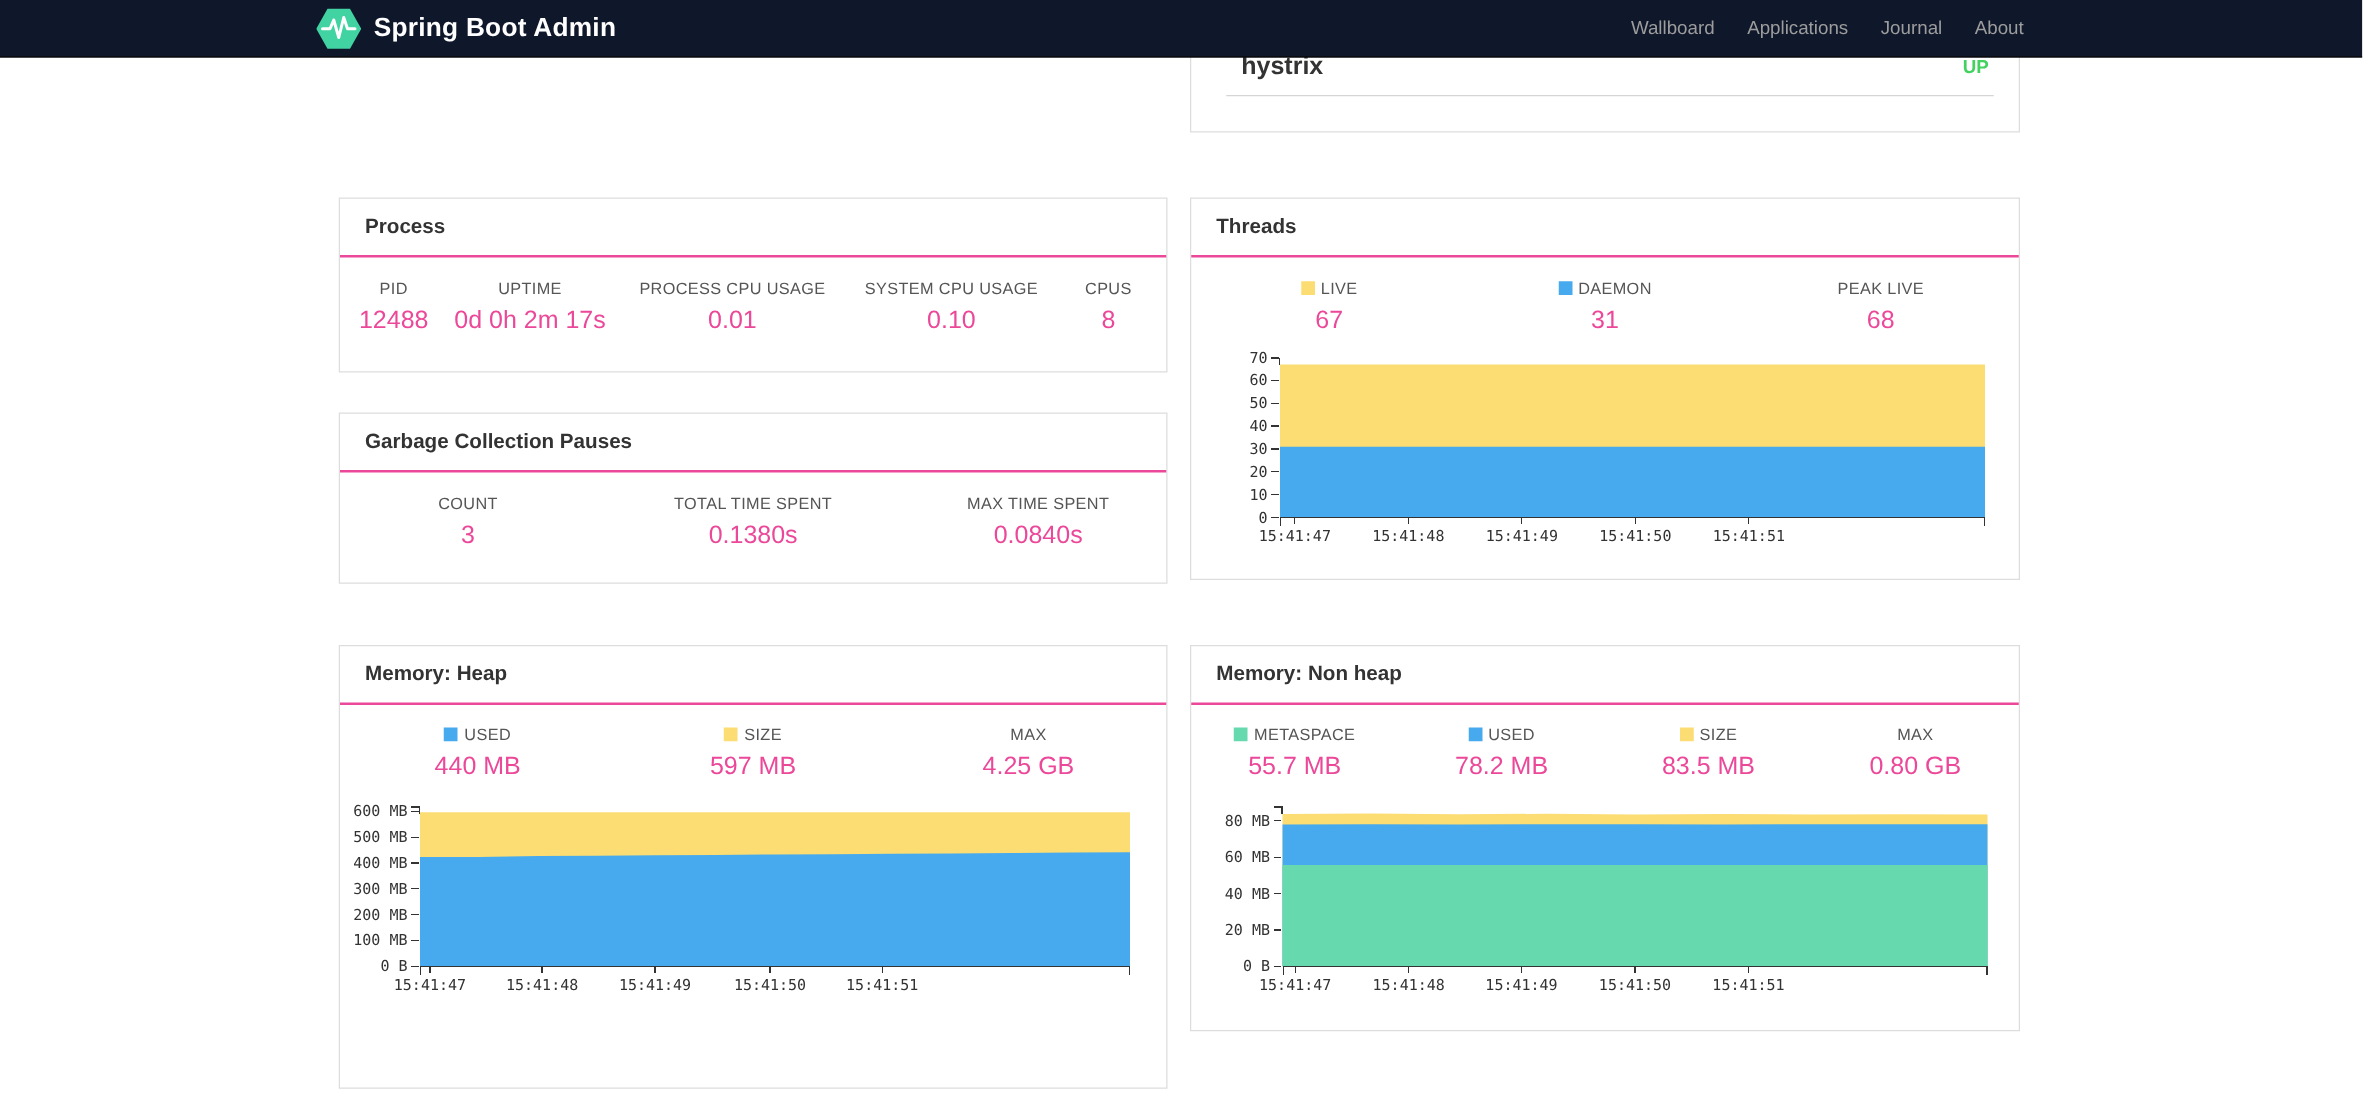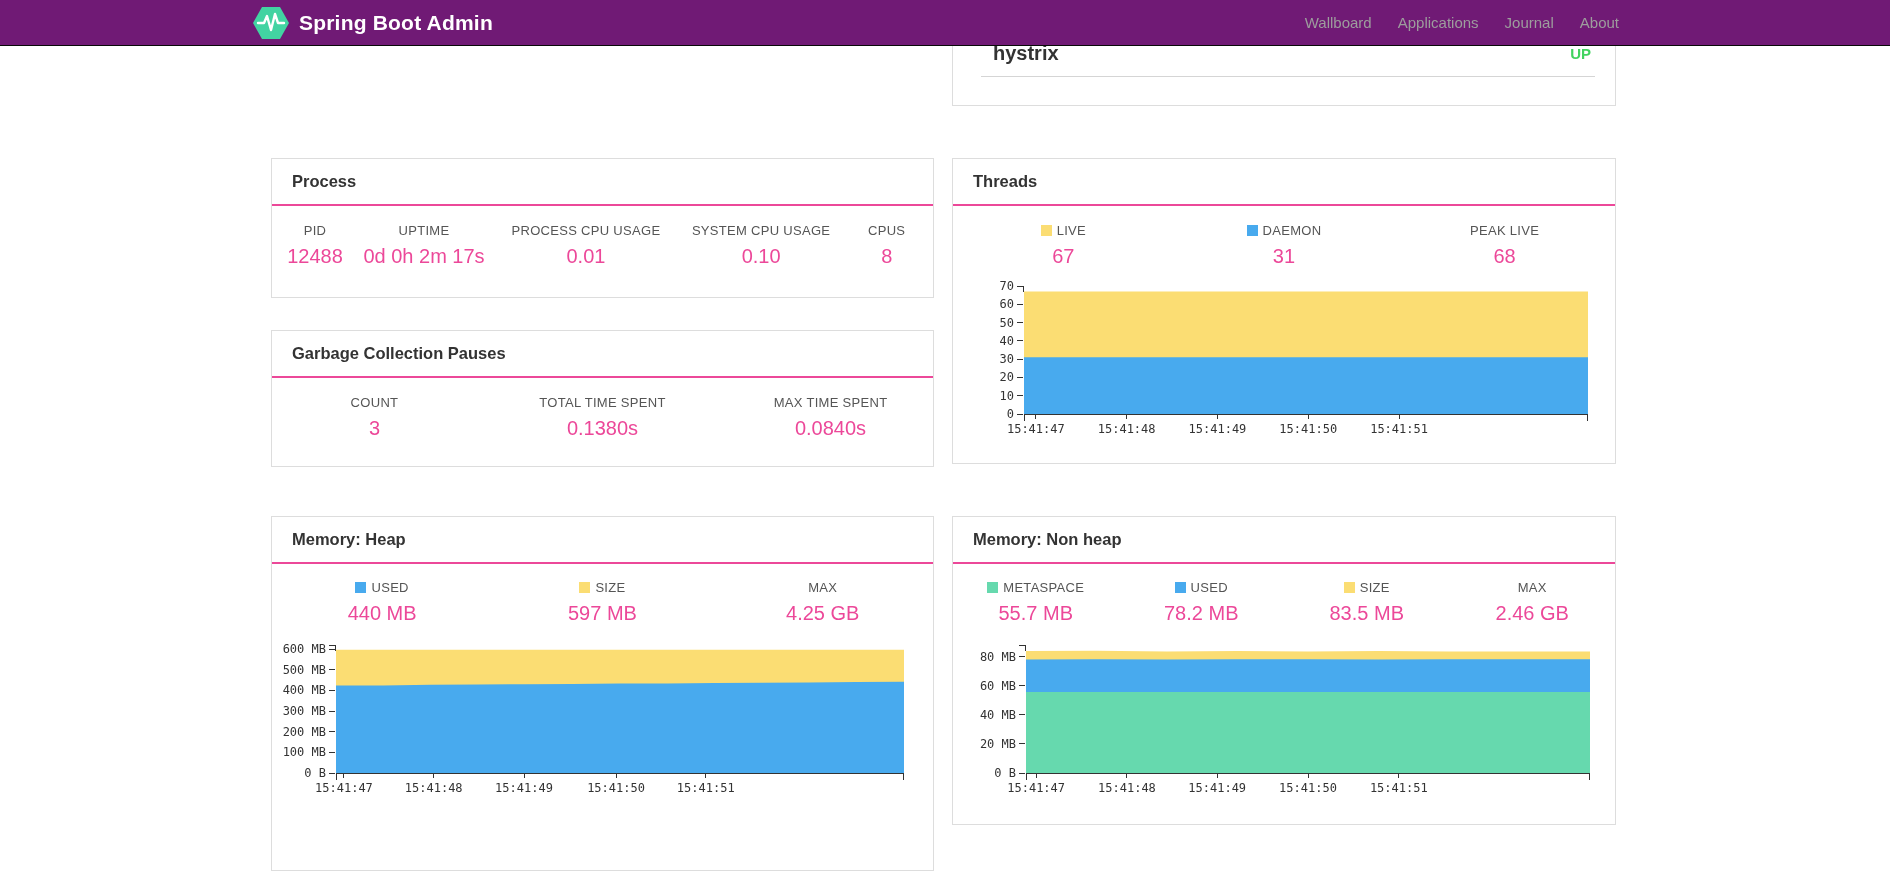--- a/index.html
+++ b/index.html
@@ -1,21 +1,21 @@
 <!DOCTYPE html>
 <html><head>
 <meta charset="utf-8">
 <style>
   * { box-sizing: border-box; margin: 0; padding: 0; }
   html,body { width:1890px; height:892px; background:#fff; font-family:"Liberation Sans", sans-serif; overflow:hidden; }
   #page { position:relative; width:1890px; height:892px; background:#fff; overflow:hidden; }
 
   
   .navbar { position:absolute; left:0; top:0; width:1890px; height:46px;
-            background:#701a75; border-bottom:1px solid #080808; z-index:10;
+            background:#0f172a; border-bottom:1px solid #080808; z-index:10;
             display:flex; align-items:center; }
   .brand { display:flex; align-items:center; margin-left:253px; cursor:pointer; }
   .brand svg { display:block; }
   .brand-title { color:#ffffff; font-size:21px; font-weight:bold; margin-left:10px; letter-spacing:0.2px; }
   .nav-items { margin-left:auto; padding-right:258px; display:flex; list-style:none; }
   .nav-items li { color:#9d9d9d; font-size:15px; padding:0 13px; cursor:pointer; }
 
   
   .card { position:absolute; background:#fff; border:1px solid #ddd; }
   .card-title { padding:13px 20px; font-size:16.5px; font-weight:bold; color:#333;
@@ -279,21 +279,21 @@
         <div class="stat-label">
           <span class="swatch" style="background: rgb(251, 221, 115);"></span>
           <span>SIZE</span>
         </div>
         <div class="stat-value">83.5 MB</div>
       </div>
       <div class="stat">
         <div class="stat-label">
           <span>MAX</span>
         </div>
-        <div class="stat-value">2.46 GB</div>
+        <div class="stat-value">0.80 GB</div>
       </div>
     </div>
     <svg class="chart" id="nonheap-chart" width="640" height="158" viewBox="0 0 640 158">
         <polygon points="62,136 62.0,14.1 132.5,13.8 203.0,14.4 273.5,14.0 344.0,14.5 414.5,14.1 485.0,14.5 555.5,14.4 626.0,14.5 626,136" fill="#fbdd73"></polygon>
         <polygon points="62,136 62.0,22.5 132.5,22.3 203.0,22.5 273.5,22.3 344.0,22.3 414.5,22.5 485.0,22.3 555.5,22.3 626.0,22.3 626,136" fill="#48aaee"></polygon>
         <polygon points="62,136 62.0,55.0 132.5,55.0 203.0,55.0 273.5,55.0 344.0,55.0 414.5,55.0 485.0,55.0 555.5,55.0 626.0,55.0 626,136" fill="#66d9ae"></polygon>
         <line stroke="#333" stroke-width="1" shape-rendering="crispEdges" x1="62" y1="136" x2="626" y2="136"></line>
         <line stroke="#333" stroke-width="1" shape-rendering="crispEdges" x1="62.5" y1="136" x2="62.5" y2="143"></line>
         <line stroke="#333" stroke-width="1" shape-rendering="crispEdges" x1="625.5" y1="136" x2="625.5" y2="143"></line>
         <line stroke="#333" stroke-width="1" shape-rendering="crispEdges" x1="72.152" y1="136" x2="72.152" y2="141"></line>

